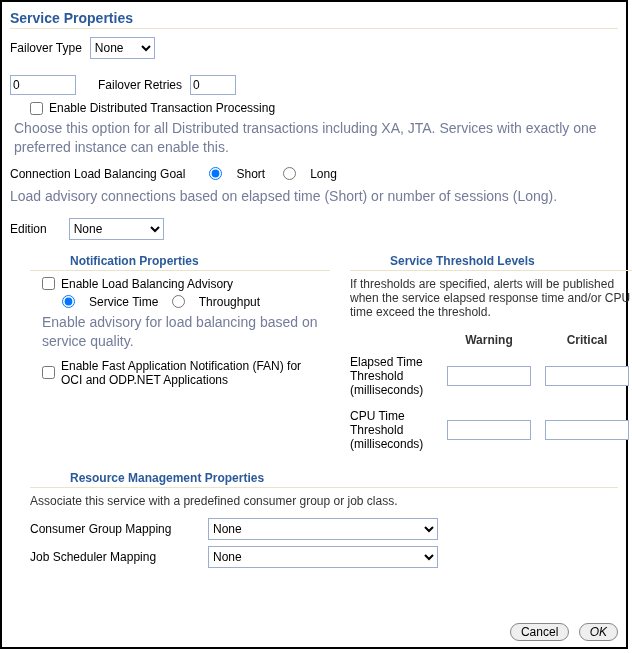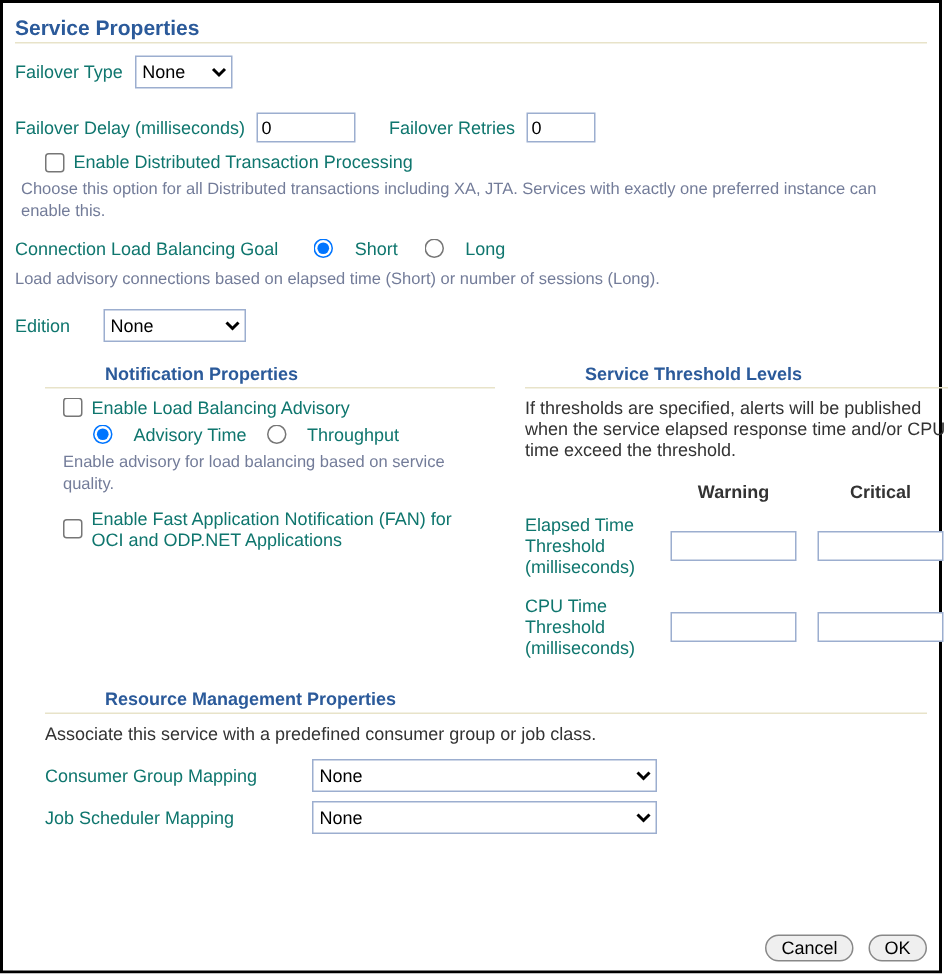--- a/index.html
+++ b/index.html
@@ -29,21 +29,21 @@
   border-top: 1px solid #e8e3c9;
   margin: 2px 0 8px 0;
 }
 .row {
   display: flex;
   align-items: center;
   margin: 6px 0;
   gap: 8px;
 }
 .label {
-  color: #0f766e;
+  color: #000000;
 }
 select {
   font-size: 12px;
   border: 1px solid #9caecf;
   background: #fff;
 }
 select.sel-small { width: 65px; height: 22px; }
 select.sel-med   { width: 95px; height: 22px; }
 select.sel-wide  { width: 230px; height: 22px; }
 input.text {
@@ -54,21 +54,21 @@
 }
 input.text-sm { width: 60px; }
 input.text-40 { width: 40px; }
 input.text-cell { width: 78px; }
 input[type="checkbox"], input[type="radio"] {
   margin: 0 2px 0 0;
   vertical-align: middle;
 }
 .help {
   color: #737c99;
-  font-size: 11px;
+  font-size: 14px;
   line-height: 1.35;
   margin: 2px 0 8px 0;
 }
 .sub-block {
   margin: 4px 0 4px 20px;
 }
 .section-title {
   color: #2b5a9a;
   font-weight: bold;
   font-size: 12px;
@@ -121,39 +121,38 @@
   bottom: 6px;
 }
 button.btn {
   background: #efefef;
   border: 1px solid #888;
   border-radius: 10px;
   padding: 1px 10px;
   font-size: 12px;
   cursor: pointer;
 }
-button.btn + button.btn { margin-left: 6px; }
+button.btn + button.btn { margin-left: 6px; font-style: italic; }
 </style>
 </head>
 <body>
 
 <div class="frame">
 
   <div class="panel-title">Service Properties</div>
   <hr class="hr-shade">
 
   <div class="row" style="margin-top:4px;">
     <span class="label">Failover Type</span>
     <select class="sel-small">
       <option>None</option>
     </select>
   </div>
 
   <div class="row" style="margin-top:16px;">
-    <span class="label">Failover Delay (milliseconds)</span>
     <input class="text text-sm" value="0" style="">
     <span style="width:6px"></span>
     <span class="label">Failover Retries</span>
     <input class="text text-40" value="0" style="">
   </div>
 
   <div class="sub-block">
     <div class="checkbox-line">
       <input type="checkbox" style="">
       <span class="label">Enable Distributed Transaction Processing</span>
@@ -187,21 +186,21 @@
     <div class="col-left">
       <div class="section-title">Notification Properties</div>
       <hr class="section-rule">
       <div class="checkbox-line" style="margin-left:12px;">
         <input type="checkbox" style="">
         <span class="label">Enable Load Balancing Advisory</span>
       </div>
       <div style="margin-left:32px; margin-top:4px;">
         <label class="radio-inline">
           <input type="radio" name="lba" checked="" style="">
-          <span class="label">Advisory Time</span>
+          <span class="label">Service Time</span>
         </label>
         <label class="radio-inline">
           <input type="radio" name="lba" style="">
           <span class="label">Throughput</span>
         </label>
       </div>
       <div class="help" style="margin-left:12px;">Enable advisory for load balancing based on service quality.</div>
       <div class="checkbox-line" style="margin-left:12px; margin-top:8px;">
         <input type="checkbox" style="">
         <span class="label" style="max-width:260px;">Enable Fast Application Notification (FAN) for OCI and ODP.NET Applications</span>

